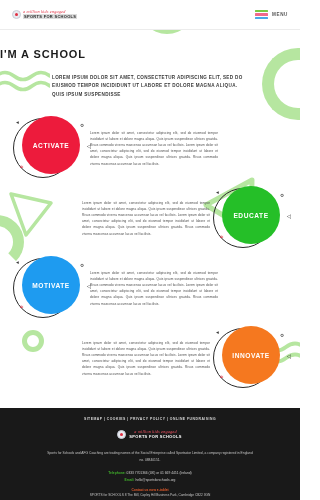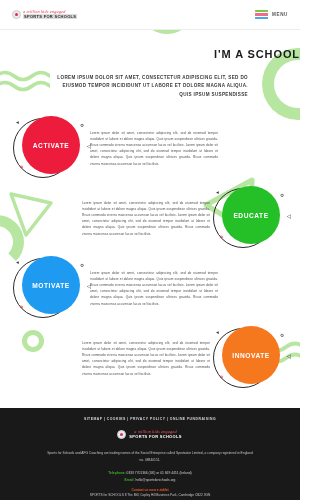--- a/index.html
+++ b/index.html
@@ -67,21 +67,21 @@
   }
   .menu-btn { display:flex; align-items:center; gap:4px; cursor:pointer; }
   .menu-bars { display:flex; flex-direction:column; gap:1px; width:13px; }
   .menu-bars i { display:block; height:2.4px; border-radius:.5px; }
   .menu-label {
     font-size:4.6px; font-weight:bold; color:#555;
     letter-spacing:.6px;
   }
 
   
-  .hero { position:relative; z-index:3; padding:18px 0 6px; text-align:right; }
+  .hero { position:relative; z-index:3; padding:18px 0 6px; text-align:left; }
   .hero-title {
     font-size:11px; font-weight:bold; color:#1b1b1b;
     letter-spacing:.9px;
   }
   .hero-sub {
     margin:14px auto 0; max-width:196px;
     font-size:4.6px; font-weight:bold; color:#3a3a3a;
     letter-spacing:.35px; line-height:1.85;
   }
 

